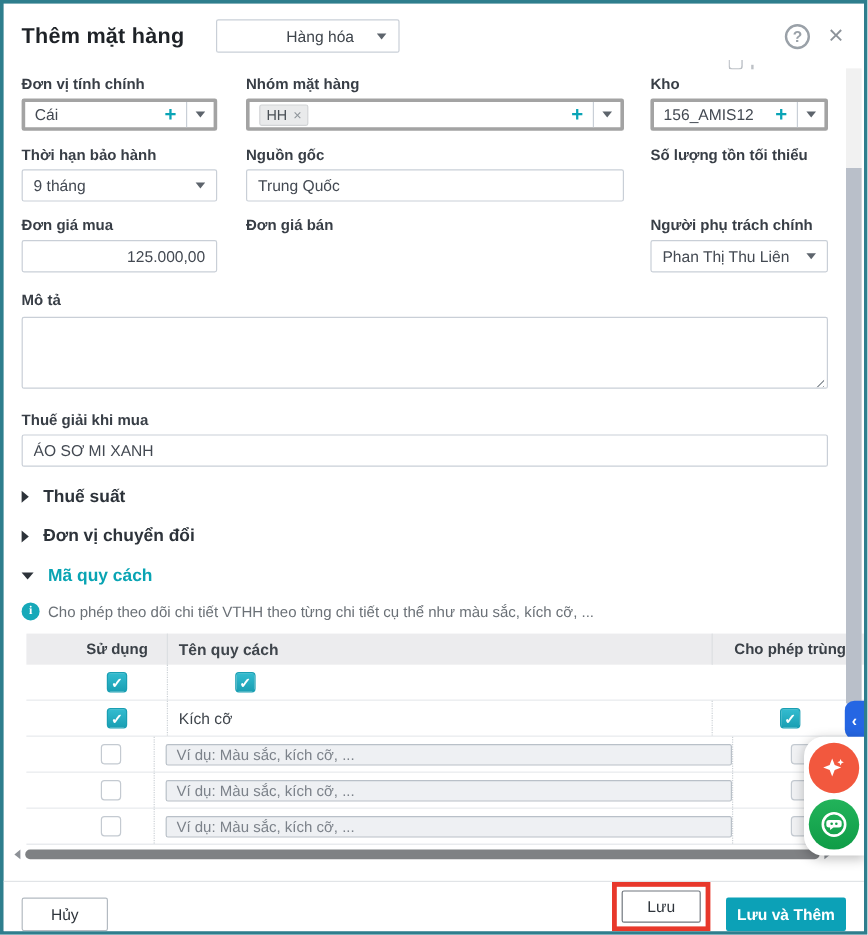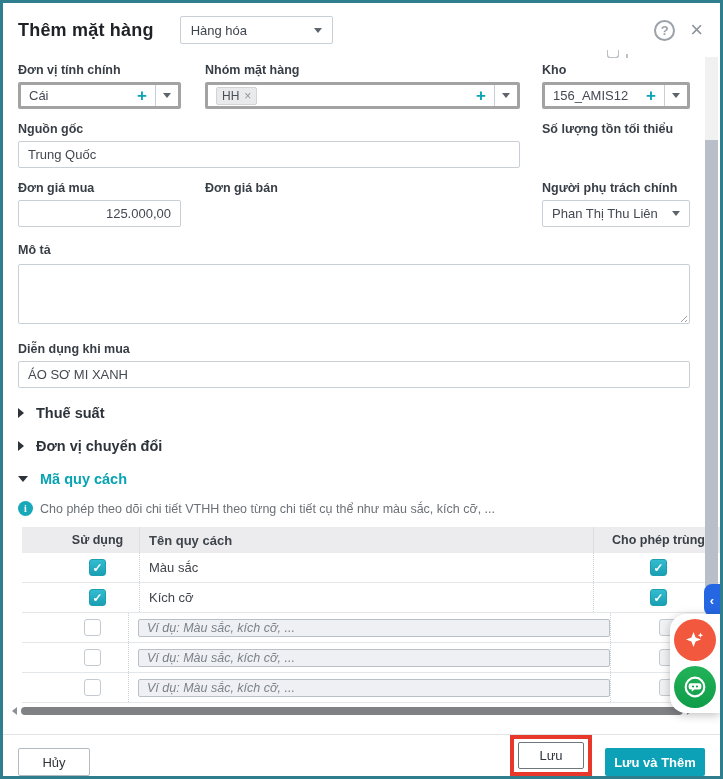--- a/index.html
+++ b/index.html
@@ -6,21 +6,21 @@
   html,body { background:#fff; }
   body { font-family:"Liberation Sans", sans-serif; width:723px; height:779px; overflow:hidden; }
 
   .modal{ position:relative; width:723px; height:779px; border:3px solid #2e7e8d; background:#fff; overflow:hidden; }
 
   
   .hdr{ display:flex; align-items:center; padding:13px 15px 6px 15px; position:relative; }
   .title{ font-size:18px; font-weight:bold; color:#1e2227; letter-spacing:.2px; }
   .type-select{ margin-left:26px; width:153px; height:28px; border:1px solid #c9cfd7; border-radius:2px;
     display:flex; align-items:center; padding:0 10px; font-size:13px; color:#3f454c; background:#fff; }
-  .type-select .lbl{ flex:1; }
+  .type-select .lbl{ flex:1;margin-left:48px; }
   .hdr-spacer{ flex:1; }
   .help{ width:21px; height:21px; border:2px solid #9aa1a8; border-radius:50%; color:#9aa1a8;
     font-size:13px; font-weight:bold; display:flex; align-items:center; justify-content:center; margin-right:13px; }
   .close{ font-size:22px; color:#8d939a; line-height:1; font-weight:normal; padding:0 2px; }
 
   
   .cut-icons{ position:absolute; top:47px; right:65px; width:48px; height:8px; overflow:hidden; opacity:.75; }
   .cut-icons span{ position:absolute; bottom:0; width:12px; height:10px; border:1.5px solid #a7adb4; border-top:none; border-radius:0 0 3px 3px; }
   .cut-icons span:nth-child(1){ left:0; }
   .cut-icons span:nth-child(2){ left:26px; border-radius:0 0 2px 2px; }
@@ -72,21 +72,21 @@
   .trow{ display:flex; height:30px; align-items:center; border-bottom:1px solid #e4e7ea; background:#fff; }
   .c-use{ width:83px; display:flex; justify-content:center;margin-left:34px; }
   .c-name{ flex:1; padding-left:9px; border-left:1px dotted #ccd1d6; align-self:stretch; display:flex; align-items:center; font-size:13px; color:#3f454c; }
   .c-dup{ width:130px; display:flex; justify-content:center; border-left:1px dotted #ccd1d6; align-self:stretch; align-items:center; }
   .thead .c-name, .thead .c-dup{ border-left:1px solid #dcdfe2; }
   .cb{ width:17px; height:17px; border-radius:3px; border:1px solid #c4cad1; background:#fff; display:flex; align-items:center; justify-content:center; }
   .cb.checked{ background:linear-gradient(180deg,#33bcd0,#1a9fb3); border-color:#1a9fb3; }
   .cb.checked::after{ content:"✓"; color:#fff; font-size:12px; font-weight:bold; }
   .cb.dim{ background:#f1f2f4; }
   .row-input{ width:472px; height:18px; background:#eef0f3; border:1px solid #b9c0c8; border-radius:2px;
-    font-family:inherit; font-size:12.5px; color:#7c828a; padding:0 8px;font-style:italic; }
+    font-family:inherit; font-size:12.5px; color:#7c828a; padding:0 8px; }
   .row-input::placeholder{ color:#7c828a; opacity:1; }
 
   
   .hscroll{ display:flex; align-items:center; margin:3px 28px 0 9px; height:10px; gap:4px; }
   .harrow{ width:0; height:0; border-top:4px solid transparent; border-bottom:4px solid transparent; }
   .harrow.left{ border-right:5px solid #8d9197; }
   .harrow.right{ border-left:5px solid #8d9197; }
   .hthumb{ flex:1; height:8px; background:#7f8184; border-radius:4px; }
 
   
@@ -170,20 +170,27 @@
               <span class="plus">+</span>
             </div>
           <div class="caret-seg">
               <span class="tri-down"></span>
             </div>
         </div>
       </div>
     </div>
 
     <div class="frow">
+      <div class="fcol1">
+        <div class="flabel">Thời hạn bảo hành</div>
+        <div class="ibox sel">
+          <span>9 tháng</span>
+          <span class="tri-down"></span>
+        </div>
+      </div>
       <div class="fcol2">
         <div class="flabel">Nguồn gốc</div>
         <div class="ibox">
             <input value="Trung Quốc" style="">
           </div>
       </div>
       <div class="fcol3">
         <div class="flabel">Số lượng tồn tối thiểu</div>
       </div>
     </div>
@@ -206,21 +213,21 @@
         </div>
       </div>
     </div>
 
     <div class="flabel" style="margin-top:16px">Mô tả</div>
     <div class="ta-wrap">
       <textarea class="desc" style=""></textarea>
       <div class="ta-grip"></div>
     </div>
 
-    <div class="flabel" style="margin-top:14px">Diễn dụng khi mua</div>
+    <div class="flabel" style="margin-top:14px">Thuế giải khi mua</div>
     <div class="ibox full-input">
         <input value="ÁO SƠ MI XANH" style="">
       </div>
   </div>
 
   <div class="secs">
     <div class="sec">
       <span class="tri-r"></span>
       <span class="sec-title">Thuế suất</span>
     </div>
@@ -242,21 +249,20 @@
     <div class="thead">
       <div class="c-use">Sử dụng</div>
       <div class="c-name">Tên quy cách</div>
       <div class="c-dup">Cho phép trùng</div>
     </div>
 
     <div class="trow">
       <div class="c-use">
           <span class="cb checked"></span>
         </div>
-      <div class="c-name">Màu sắc</div>
       <div class="c-dup">
           <span class="cb checked"></span>
         </div>
     </div>
     <div class="trow">
       <div class="c-use">
           <span class="cb checked"></span>
         </div>
       <div class="c-name">Kích cỡ</div>
       <div class="c-dup">

